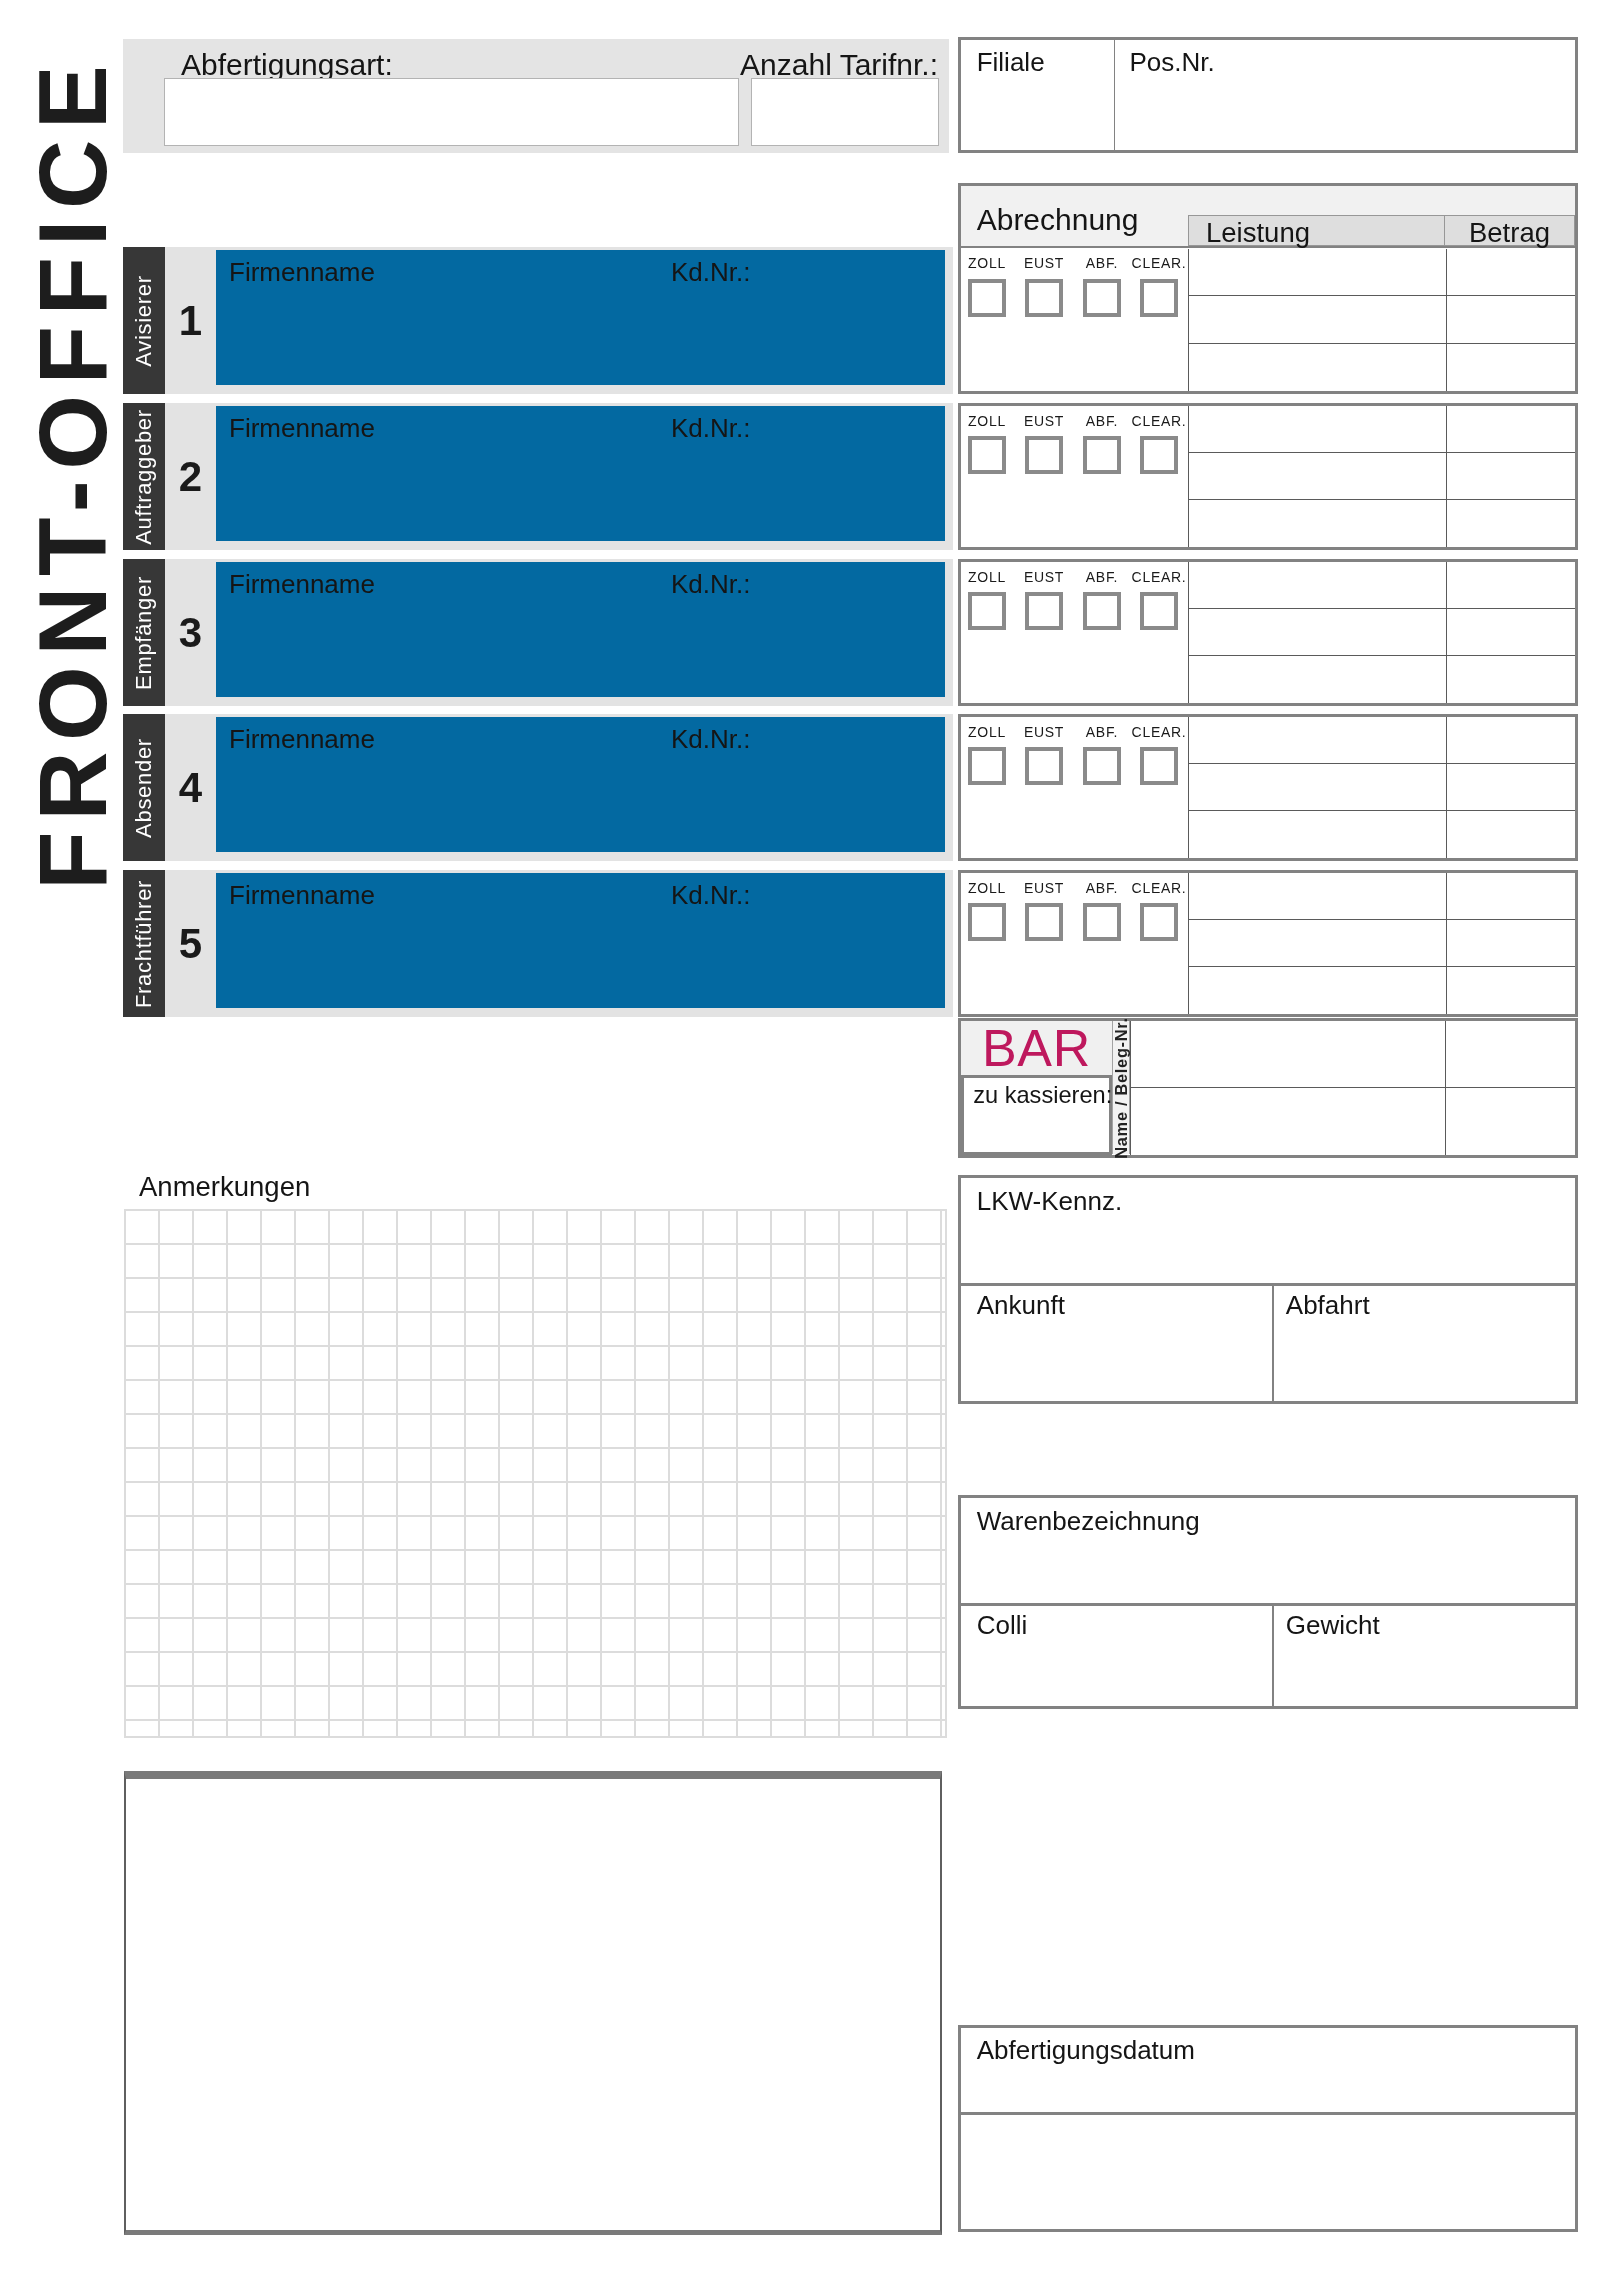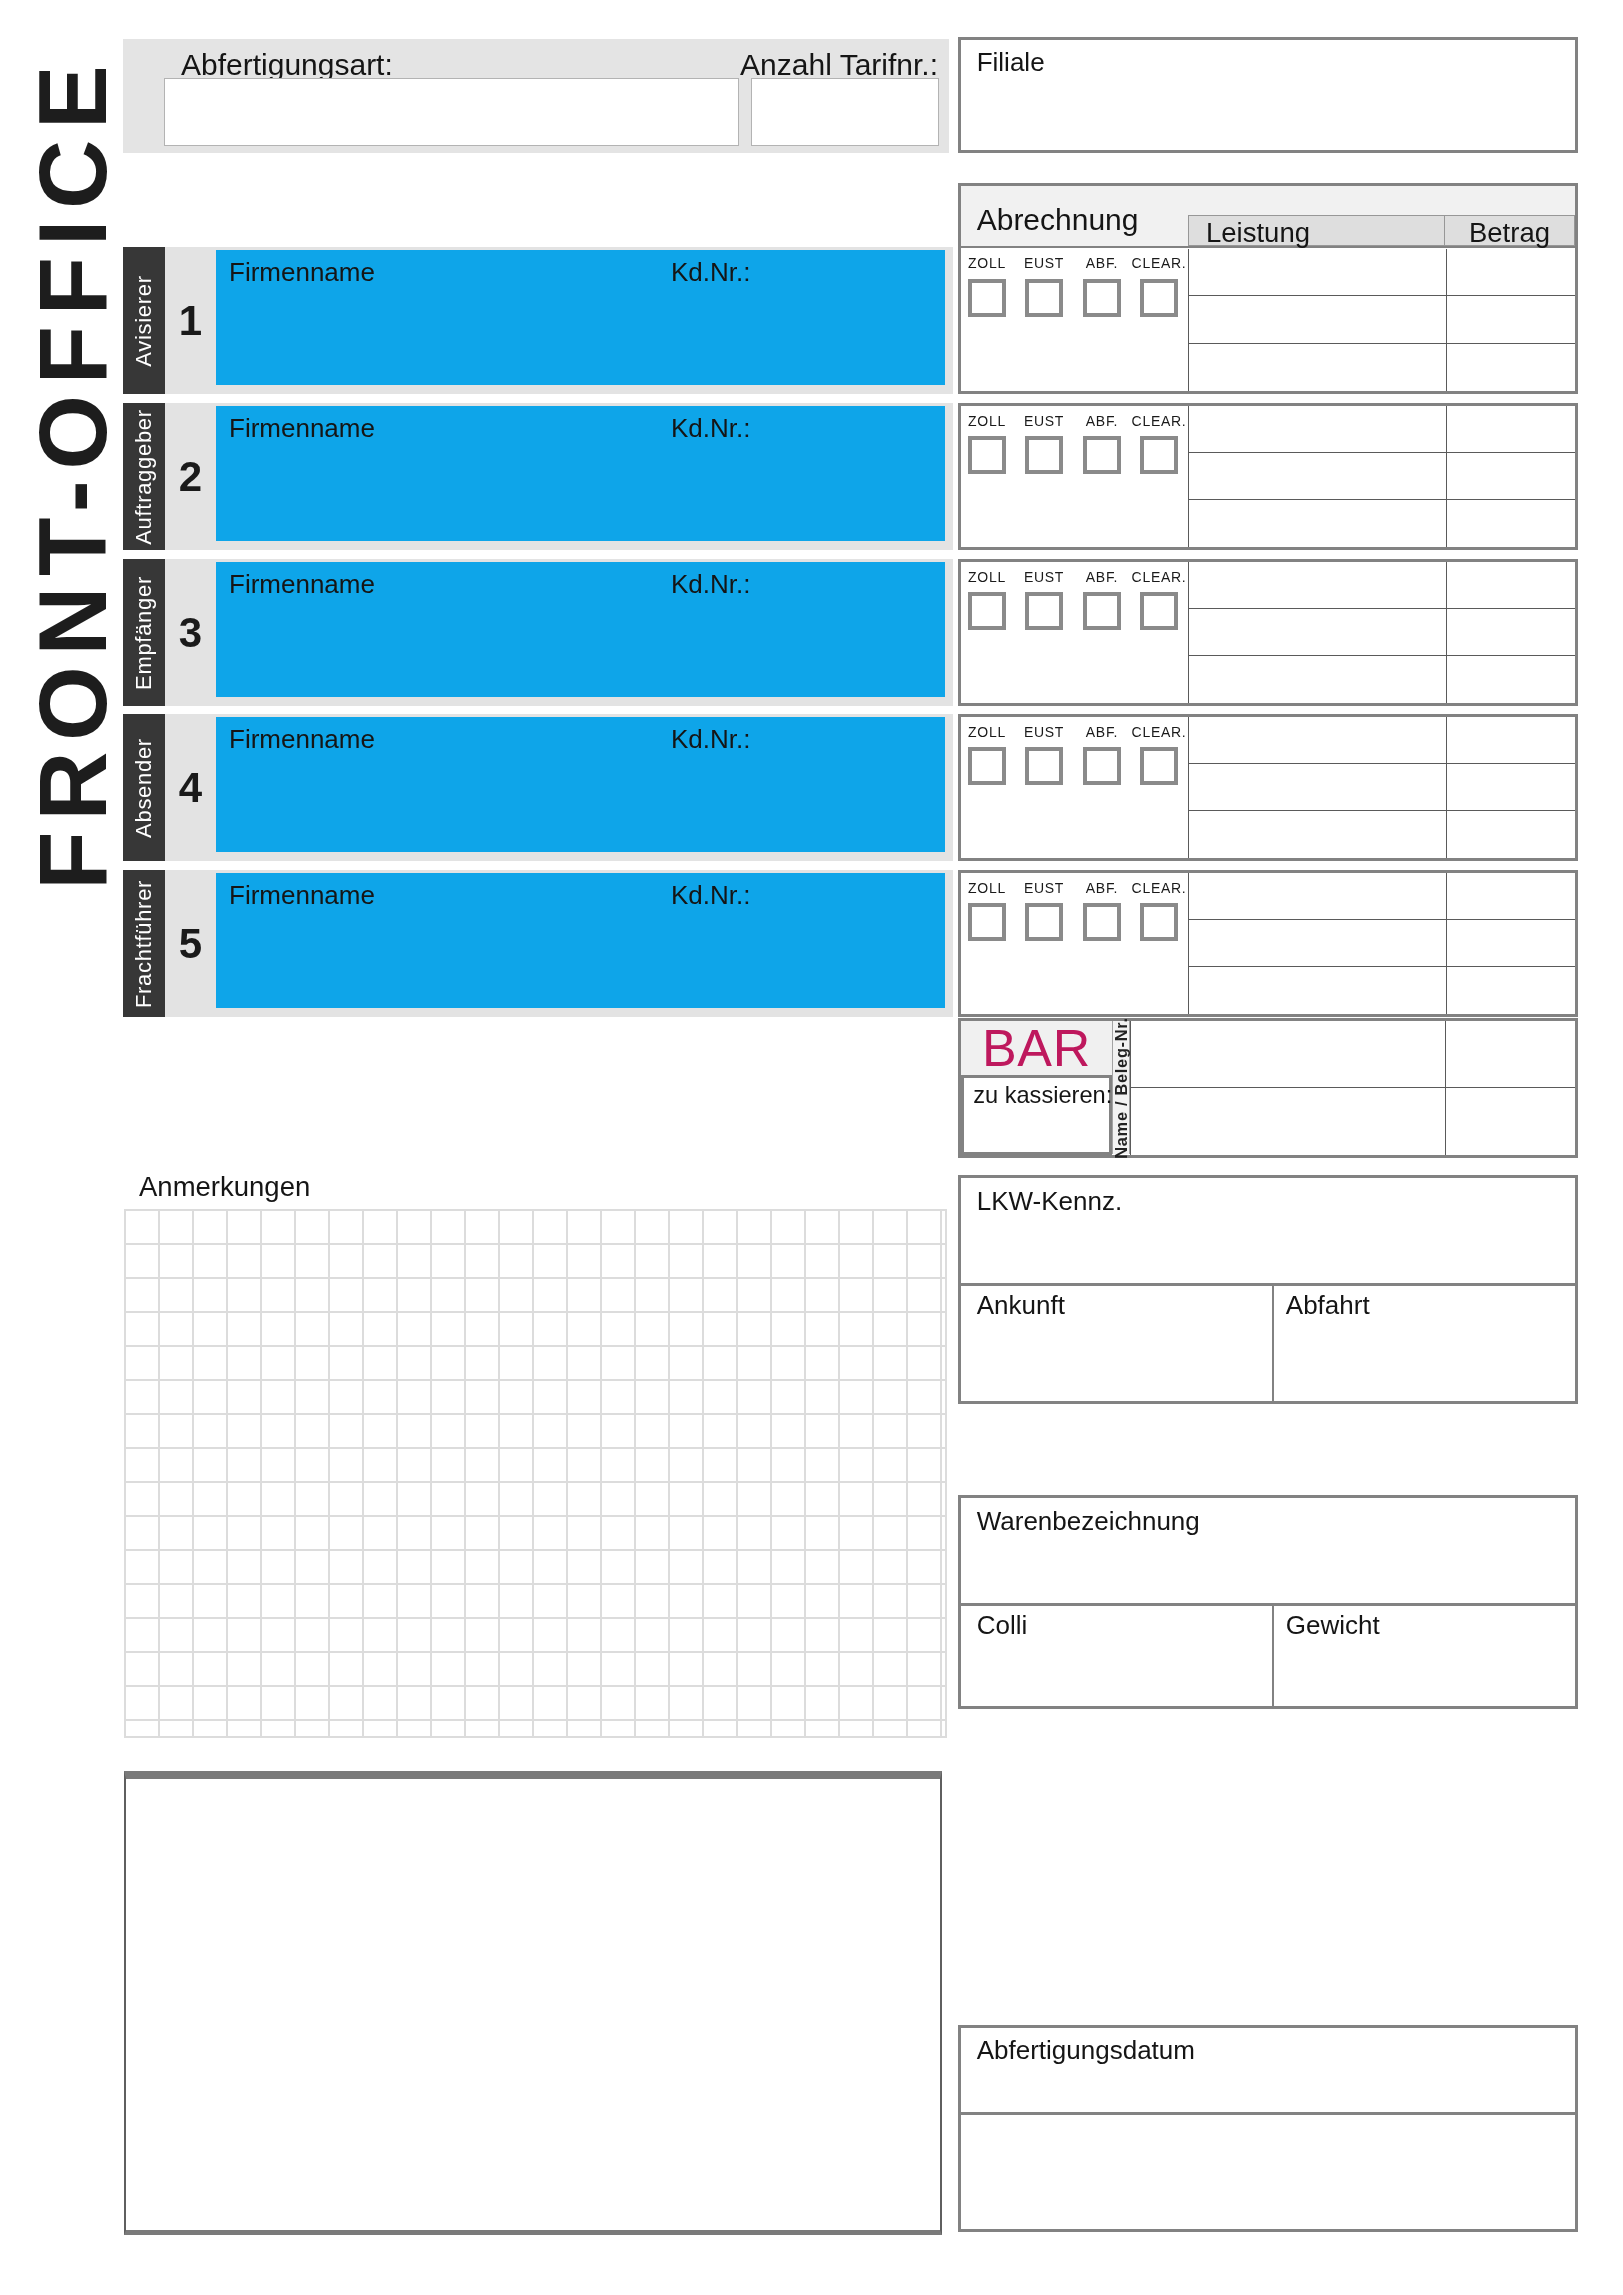--- a/index.html
+++ b/index.html
@@ -46,21 +46,21 @@
   .cell.betrag{border-left:1.3px solid var(--line);}
   .cell.last{border-bottom:none;}
 
   
   .party-row{position:absolute;left:123px;width:830px;height:147px;background:var(--row-gray);}
   .role-strip{position:absolute;left:0;top:0;width:42px;height:100%;background:var(--dark-strip);}
   .vtext{position:absolute;left:50%;top:50%;transform:translate(-50%,-50%) rotate(-90deg);white-space:nowrap;}
   .role-text{color:#fff;font-size:22px;letter-spacing:0.7px;}
   .pnum{position:absolute;left:42px;top:50%;width:51px;transform:translateY(-50%);
         text-align:center;font-weight:bold;font-size:42px;color:#1a1a1a;}
-  .firm-box{position:absolute;left:93px;top:3.3px;width:729px;height:135px;background:#0ea5e9;}
+  .firm-box{position:absolute;left:93px;top:3.3px;width:729px;height:135px;background:#0369a1;}
 
   
   .bar-cell{left:0;top:0;width:151px;height:54px;background:#f0f0f0;
             display:flex;align-items:center;justify-content:center;
             font-weight:normal;font-size:52px;letter-spacing:0.7px;color:#be185d;}
   .zk-box{left:0;top:54px;width:151px;height:80px;border:3.3px solid var(--box-border);background:#fff;}
   .name-strip{left:151px;top:0;width:18.3px;height:133px;background:#f2f2f2;
               border-left:1.3px solid #a3a3a3;border-right:1.3px solid #a3a3a3;}
   .name-strip .vtext{font-size:16.4px;font-weight:600;color:#222;letter-spacing:0.7px;}
 
@@ -90,20 +90,23 @@
   <div class="tophdr">
     <div class="lbl f46" style="left:58px;top:8.5px;">Abfertigungsart:</div>
     <div class="winput" style="left:41px;top:39px;width:575px;height:68px;"></div>
     <div class="lbl f46" style="left:609px;top:8.5px;width:206px;text-align:right;">Anzahl Tarifnr.:</div>
     <div class="winput" style="left:628px;top:39px;width:188px;height:68px;"></div>
   </div>
 
   <div class="obox" style="top:37px;height:116px;">
     <div class="pane" style="left:0;top:0;width:153px;height:100%;">
       <div class="lbl" style="left:15.7px;top:6.5px;">Filiale</div>
+    </div>
+    <div class="pane" style="left:153px;top:0;right:0;height:100%;border-left:1.3px solid var(--box-border);">
+      <div class="lbl" style="left:14.4px;top:6.5px;">Pos.Nr.</div>
     </div>
   </div>
 
   <div class="obox" id="abx1" style="top:183px;height:211px;">
     <div class="ab-header">
       <div class="lbl f46 abr-title">Abrechnung</div>
       <div class="col-strip">
         <div class="lbl f42 leis-lbl">Leistung</div>
         <div class="lbl f42 betr-lbl">Betrag</div>
       </div>

